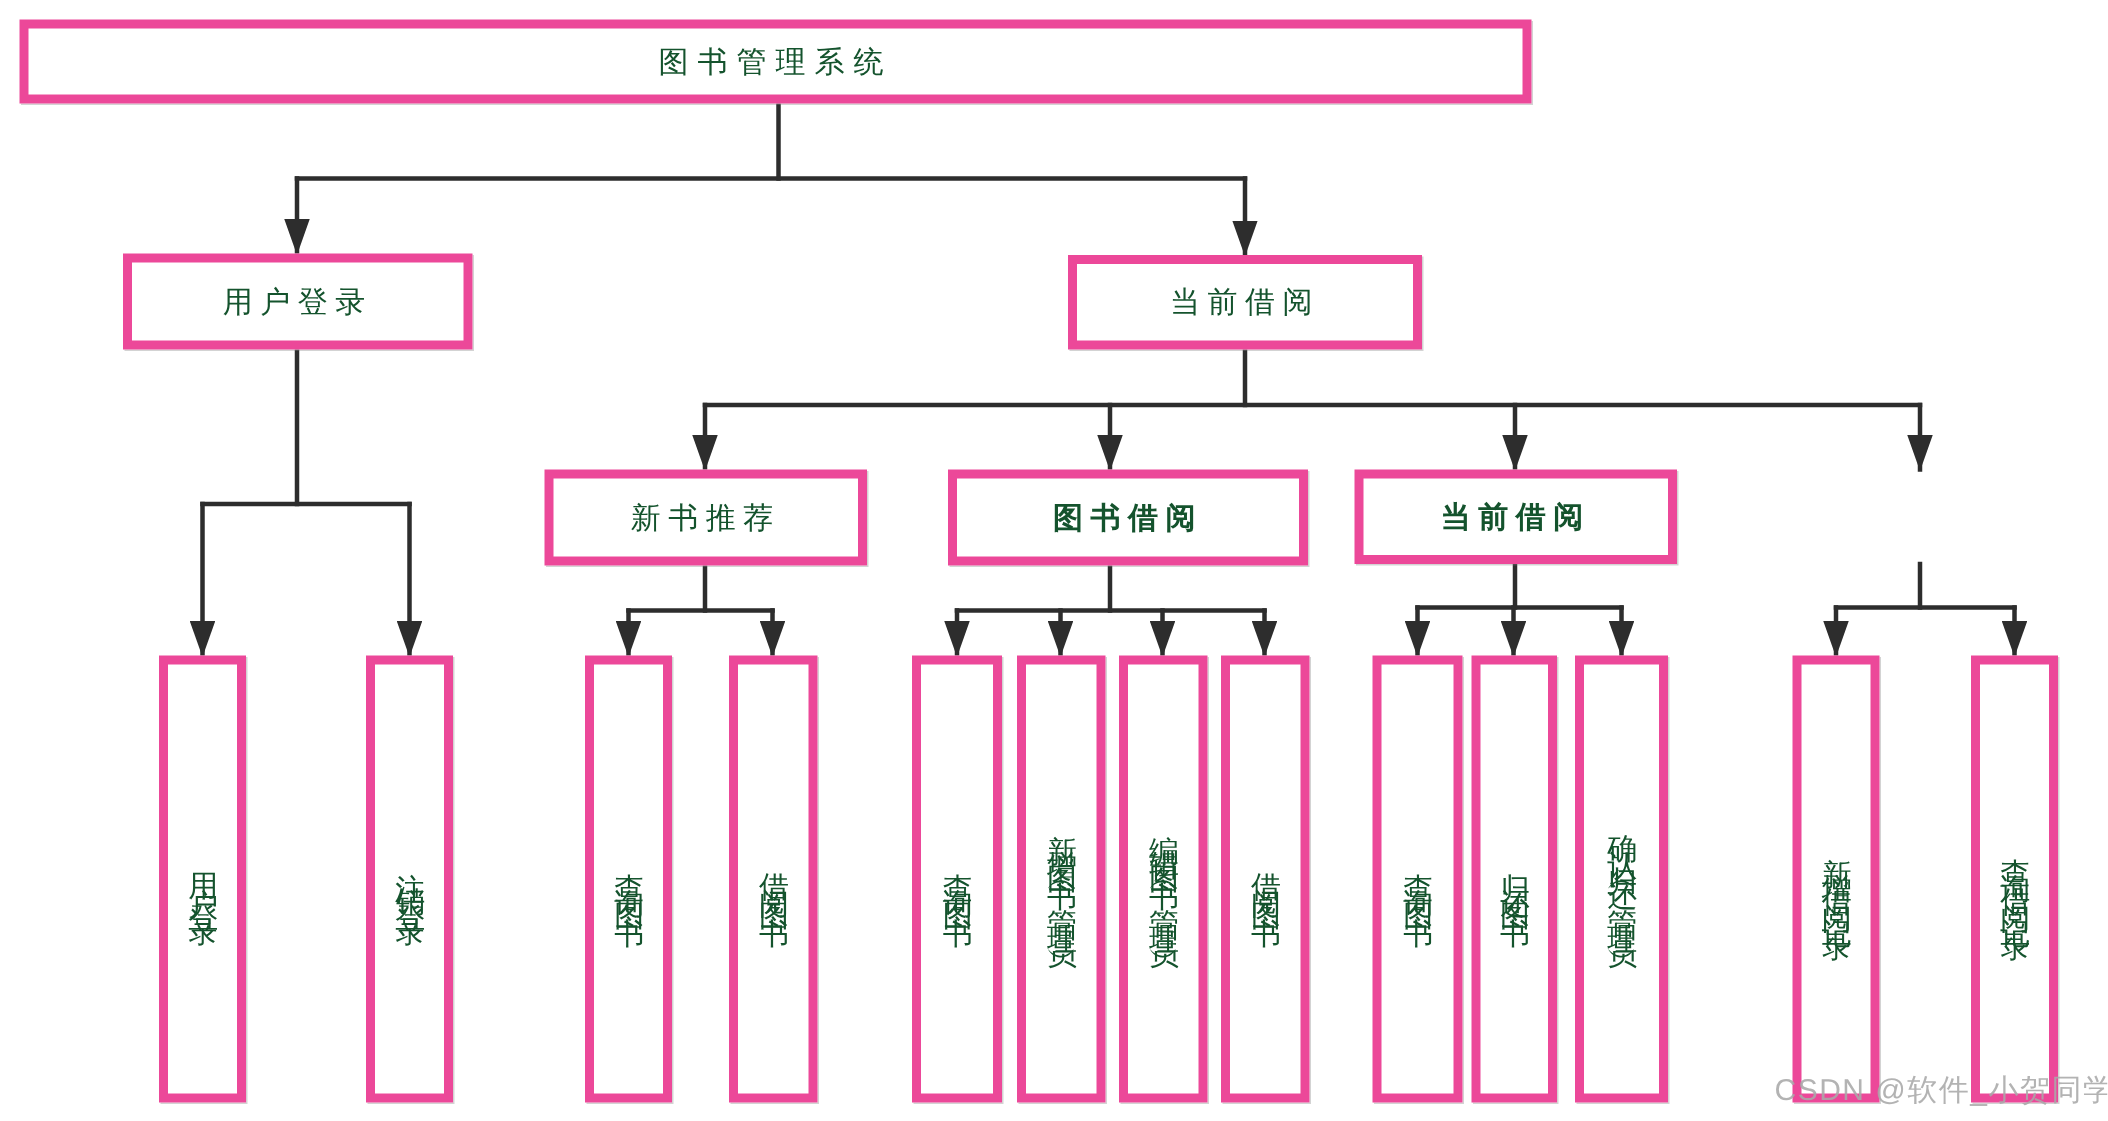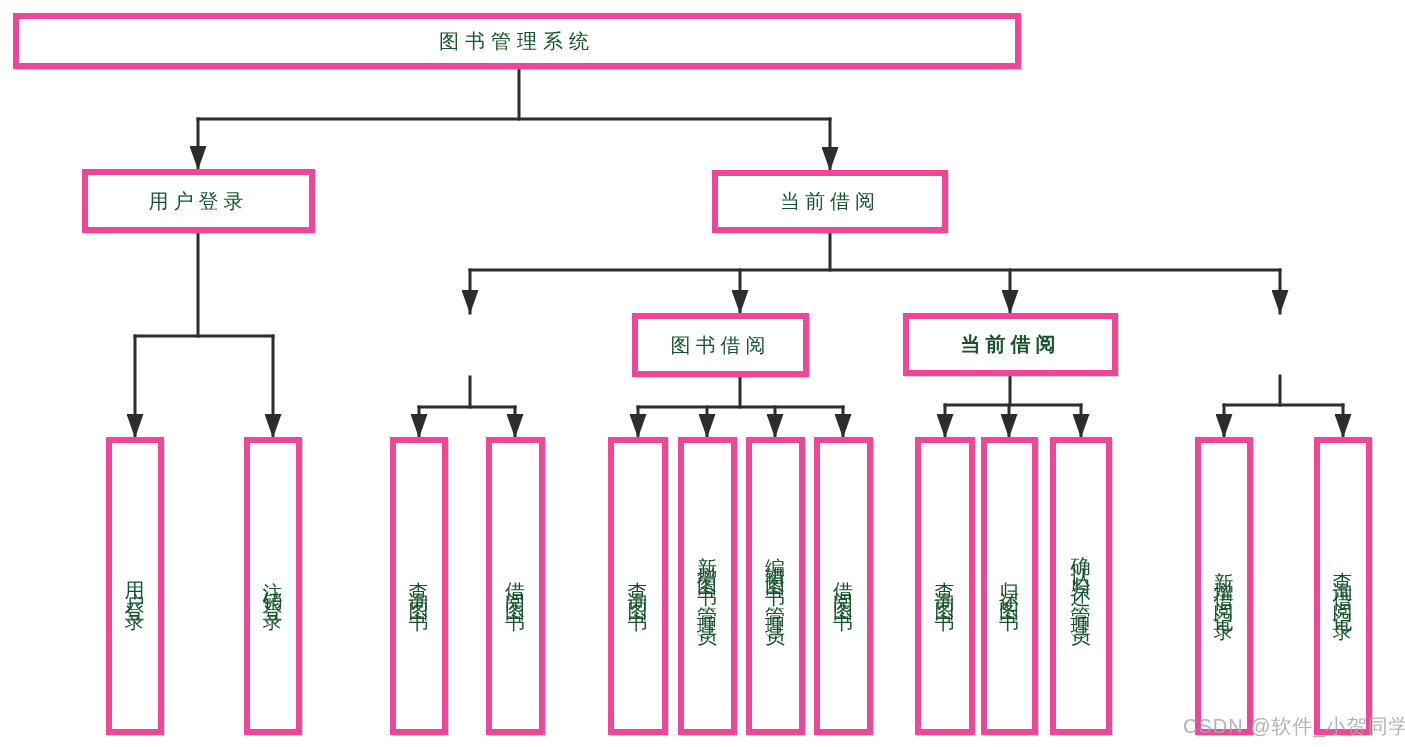--- a/index.html
+++ b/index.html
@@ -124,21 +124,24 @@
     <span class="root-label">图书管理系统</span>
   </div>
 
   <div class="box" style="left:82px; top:169px; width:233px; height:64px;">
     <span class="hlabel">用户登录</span>
   </div>
   <div class="box" style="left:712px; top:170px; width:236px; height:63px;">
     <span class="hlabel">当前借阅</span>
   </div>
 
-  <div class="box" style="left:632px; top:313px; width:177px; height:64px;">
+  <div class="box" style="left:363px; top:313px; width:215px; height:64px;">
+    <span class="hlabel">新书推荐</span>
+  </div>
+  <div class="box" style="left:632px; top:313px; width:240px; height:64px;font-weight:bold;">
     <span class="hlabel">图书借阅</span>
   </div>
   <div class="box" style="left:903px; top:313px; width:215px; height:63px;font-weight:bold;">
     <span class="hlabel">当前借阅</span>
   </div>
 
   <div class="box leaf" style="left:106px; top:437px; width:58px; height:298px;">
     <span class="vlabel">用户登录</span>
   </div>
   <div class="box leaf" style="left:244px; top:437px; width:58px; height:298px;">

